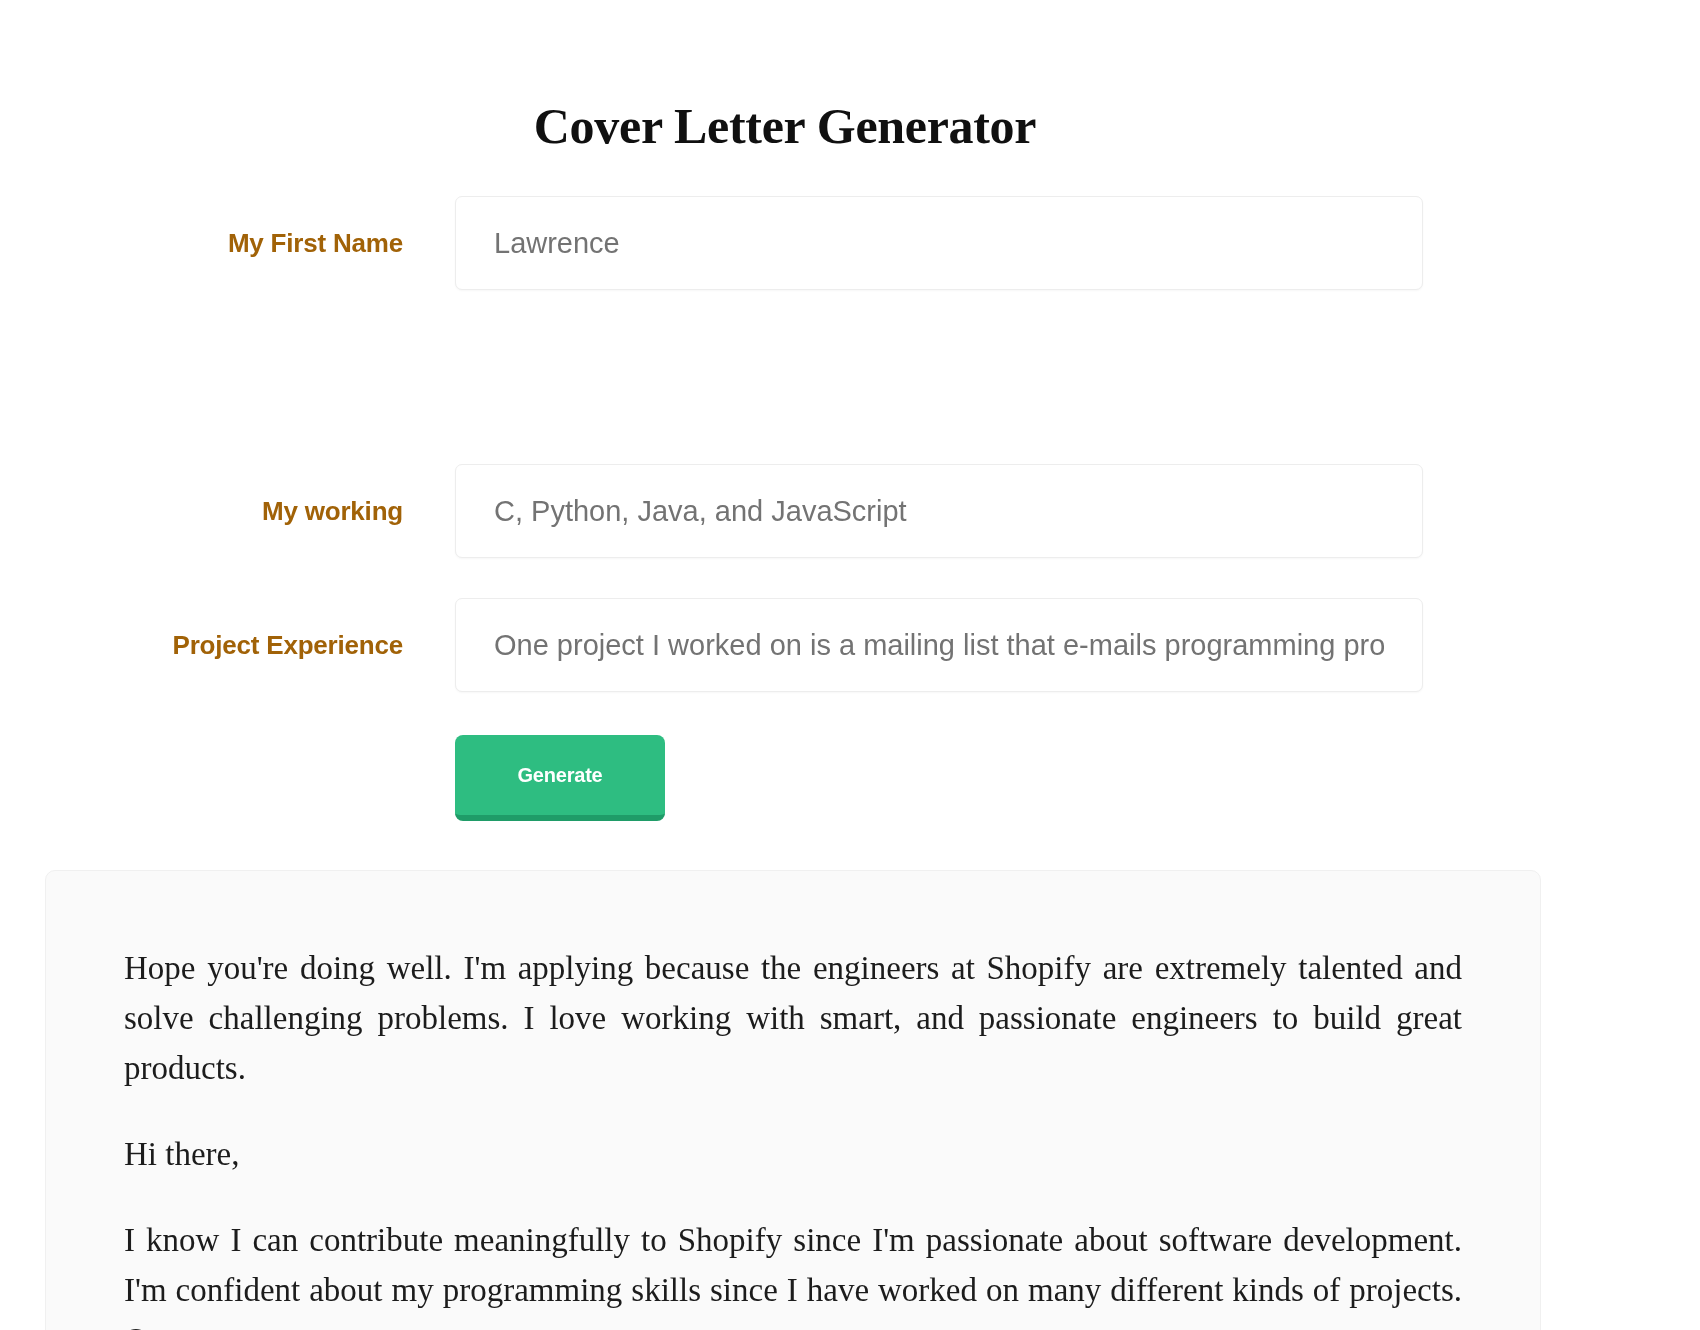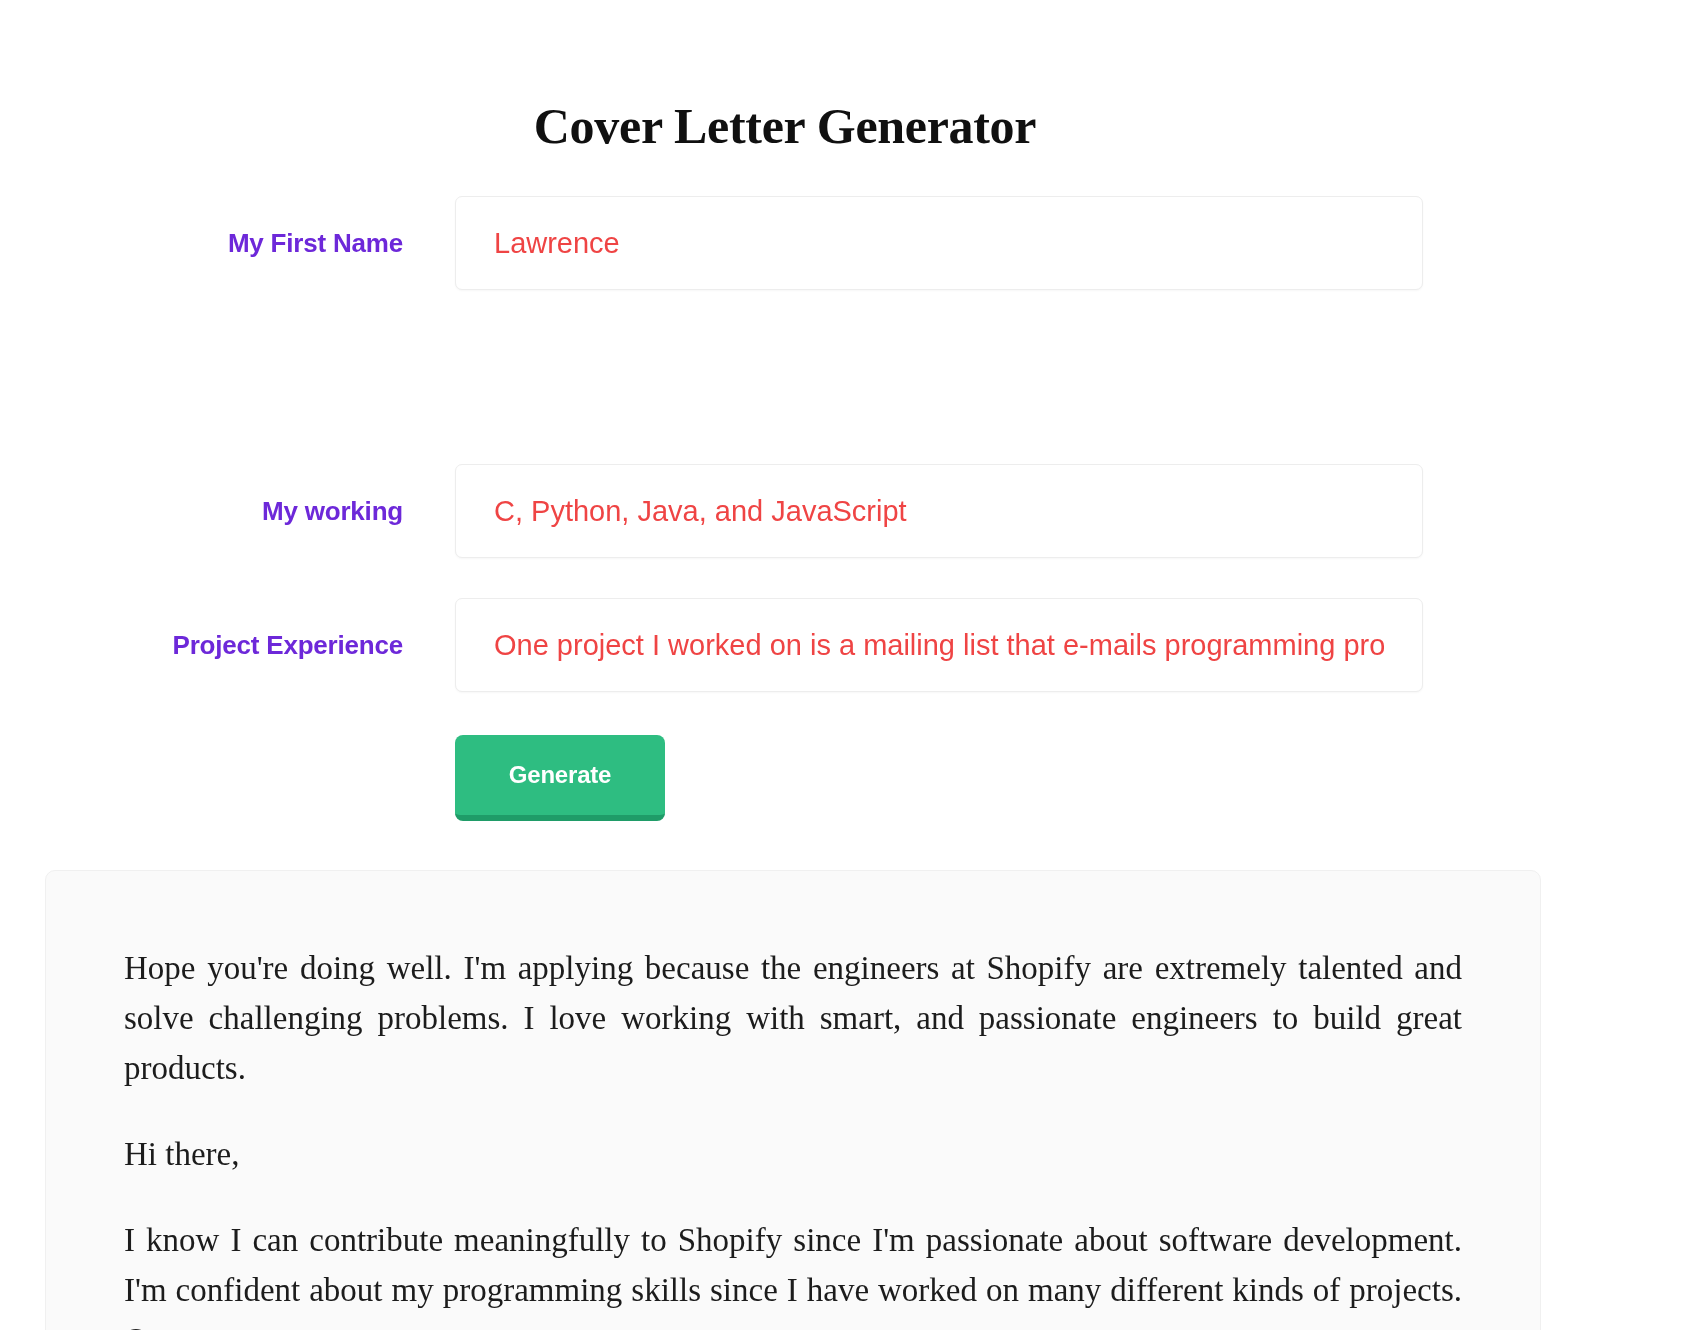--- a/index.html
+++ b/index.html
@@ -58,39 +58,39 @@
 
   .form-label {
     width: 403px;
     flex: 0 0 403px;
     text-align: right;
     padding-right: 0px;
     font-family: "Liberation Sans", sans-serif;
     font-weight: bold;
     font-size: 26px;
     line-height: 32px;
-    color: #6d28d9;
+    color: #a16207;
     letter-spacing: -0.2px;
   }
 
   .form-field-wrap {
     flex: 0 0 auto;
     margin-left: 52px;
     width: 968px;
   }
 
   .form-input {
     display: block;
     width: 968px;
     height: 94px;
     padding: 0 38px;
     font-family: "Liberation Sans", sans-serif;
     font-size: 29px;
     line-height: 94px;
-    color: #ef4444;
+    color: #737373;
     background: #ffffff;
     border: 1px solid #ededed;
     border-radius: 7px;
     box-shadow: 0 1px 2px rgba(0,0,0,0.035);
     outline: none;
     white-space: nowrap;
     overflow: hidden;
     text-overflow: clip;
   }
   .form-input::placeholder { color: #9a9a9a; }
@@ -105,21 +105,21 @@
     display: block;
     width: 210px;
     height: 86px;
     background: #2ebd81;
     border: none;
     border-bottom: 6px solid #1f9c68;
     border-radius: 8px;
     color: #ffffff;
     font-family: "Liberation Sans", sans-serif;
     font-weight: bold;
-    font-size: 24px;
+    font-size: 20px;
     line-height: 80px;
     letter-spacing: -0.2px;
     text-align: center;
     padding: 0;
     cursor: pointer;
   }
 
   
   .result-card {
     position: absolute;

